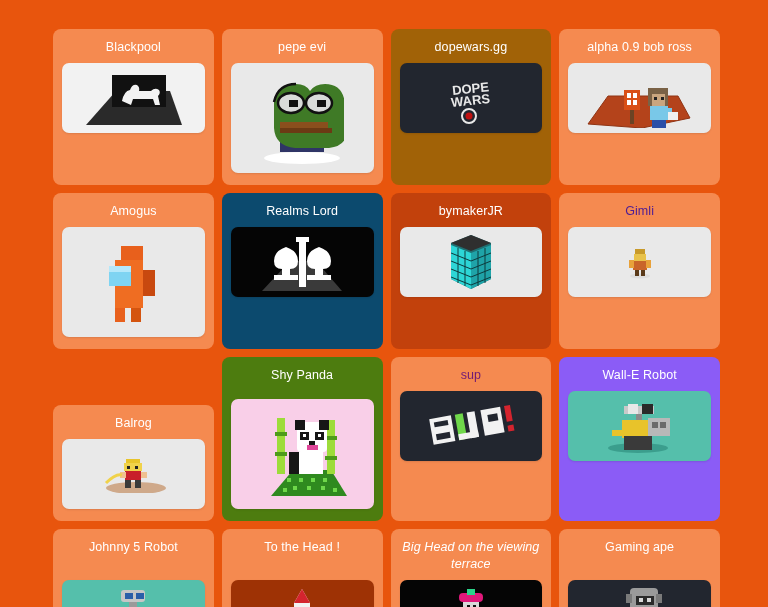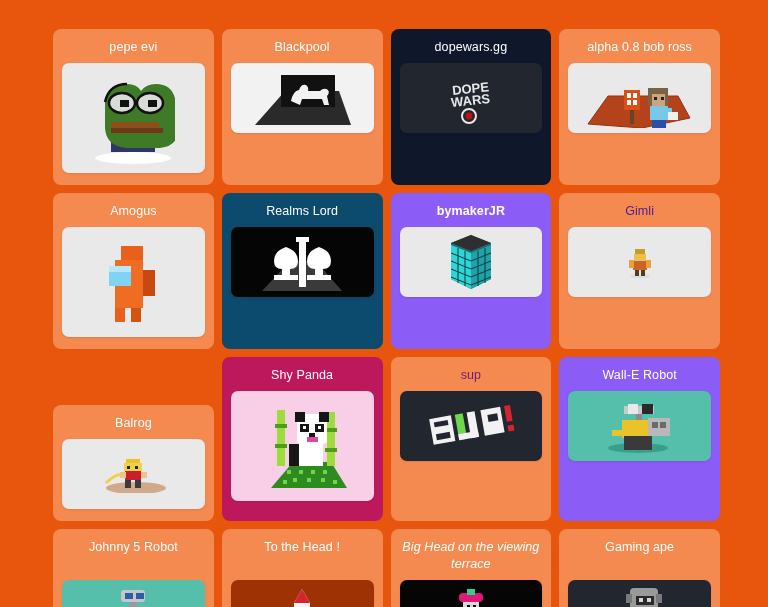--- a/index.html
+++ b/index.html
@@ -47,66 +47,66 @@
   }
   .thumb.ratio-wide { height: 70px; }
   .thumb.ratio-tall { height: 110px; }
   .art { display: block; }
   .row-4 .card-title { min-height: 34px; }
 </style>
 </head>
 <body>
 
 <div id="gallery-grid">
+    <div class="card" style="background: rgb(245, 138, 80);">
+      <div class="card-title" style="color: rgb(255, 255, 255);">Blackpool</div>
+      <div class="thumb ratio-wide" style="background: rgb(242, 242, 242);">
+        <span style="display: block;">
+          <svg class="art" width="110" height="62" viewBox="0 0 110 62" xmlns="http://www.w3.org/2000/svg">
+            <path d="M8 58 L38 24 L92 24 L104 58 Z" fill="#2a2a2a"></path>
+            <rect x="34" y="8" width="54" height="32" fill="#111"></rect>
+            <path d="M44 34 q2-10 8-11 q2-6 7-5 q3 2 2 6 l12 0 q4-4 8-1 q2 3-1 6 l2 9 l-5 0 l-2-6 l-20 0 l-2 6 z" fill="#f2f2f2"></path>
+          </svg>
+        </span>
+      </div>
+    </div>
     <div class="card" style="background: rgb(245, 138, 80);">
       <div class="card-title" style="color: rgb(255, 255, 255);">pepe evi</div>
       <div class="thumb ratio-tall" style="background: rgb(233, 233, 233);">
         <span style="display: block;">
           <svg class="art" width="84" height="92" viewBox="0 0 84 92" xmlns="http://www.w3.org/2000/svg">
             <ellipse cx="42" cy="86" rx="38" ry="6" fill="#ffffff"></ellipse>
             <rect x="20" y="70" width="44" height="10" fill="#2f3566"></rect>
             <path d="M14 30 q4-18 22-18 q10 0 14 7 q5-7 15-7 q18 0 20 20 l2 26 q0 16-18 18 l-34 0 q-20-2-21-20z" fill="#3f7a26"></path>
             <ellipse cx="31" cy="31" rx="13" ry="10" fill="#d9dbd9" stroke="#111" stroke-width="2.5"></ellipse>
             <ellipse cx="59" cy="31" rx="13" ry="10" fill="#d9dbd9" stroke="#111" stroke-width="2.5"></ellipse>
             <rect x="29" y="28" width="9" height="7" fill="#111"></rect>
             <rect x="57" y="28" width="9" height="7" fill="#111"></rect>
             <rect x="20" y="50" width="48" height="6" fill="#8a4f1d"></rect>
             <rect x="20" y="56" width="52" height="5" fill="#6b3a14"></rect>
             <path d="M14 30 q4-18 22-18" fill="none" stroke="#111" stroke-width="2.5"></path>
           </svg>
         </span>
       </div>
     </div>
-    <div class="card" style="background: rgb(245, 138, 80);">
-      <div class="card-title" style="color: rgb(255, 255, 255);">Blackpool</div>
-      <div class="thumb ratio-wide" style="background: rgb(242, 242, 242);">
-        <span style="display: block;">
-          <svg class="art" width="110" height="62" viewBox="0 0 110 62" xmlns="http://www.w3.org/2000/svg">
-            <path d="M8 58 L38 24 L92 24 L104 58 Z" fill="#2a2a2a"></path>
-            <rect x="34" y="8" width="54" height="32" fill="#111"></rect>
-            <path d="M44 34 q2-10 8-11 q2-6 7-5 q3 2 2 6 l12 0 q4-4 8-1 q2 3-1 6 l2 9 l-5 0 l-2-6 l-20 0 l-2 6 z" fill="#f2f2f2"></path>
-          </svg>
-        </span>
-      </div>
-    </div>
-    <div class="card" style="background: #0f172a;">
+    <div class="card" style="background: #a16207;">
       <div class="card-title" style="color: rgb(255, 255, 255);">dopewars.gg</div>
       <div class="thumb ratio-wide" style="background: rgb(34, 38, 47);">
         <span style="display: block;">
           <svg class="art" width="70" height="54" viewBox="0 0 70 54" xmlns="http://www.w3.org/2000/svg">
             <text x="35" y="22" font-family="Liberation Sans, sans-serif" font-size="13" font-weight="bold" fill="#e8e8e8" text-anchor="middle" transform="rotate(-6 35 22)">DOPE</text>
             <text x="35" y="34" font-family="Liberation Sans, sans-serif" font-size="13" font-weight="bold" fill="#e8e8e8" text-anchor="middle" transform="rotate(-6 35 34)">WARS</text>
             <circle cx="33" cy="45" r="7" fill="none" stroke="#e8e8e8" stroke-width="2"></circle>
             <circle cx="33" cy="45" r="3.5" fill="#c01010"></circle>
           </svg>
         </span>
       </div>
     </div>
     <div class="card" style="background: rgb(245, 138, 80);">
-      <div class="card-title" style="color: rgb(255, 255, 255);">alpha 0.8 bob ross</div>
+      <div class="card-title" style="color: rgb(255, 255, 255);">alpha 0.9 bob ross</div>
       <div class="thumb ratio-wide" style="background: rgb(233, 233, 233);">
         <span style="display: block;">
           <svg class="art" width="116" height="60" viewBox="0 0 116 60" xmlns="http://www.w3.org/2000/svg">
             <path d="M6 56 L26 28 L96 28 L108 50 L60 60 Z" fill="#b4431b"></path>
             <path d="M6 56 L26 28 L96 28 L108 50 L60 60 Z" fill="none" stroke="#8f3414" stroke-width="1"></path>
             <rect x="42" y="22" width="16" height="20" fill="#d94f16"></rect>
             <rect x="45" y="25" width="4" height="5" fill="#fff"></rect>
             <rect x="51" y="25" width="4" height="5" fill="#fff"></rect>
             <rect x="45" y="32" width="4" height="5" fill="#fff"></rect>
             <rect x="51" y="32" width="4" height="5" fill="#fff"></rect>
@@ -146,21 +146,21 @@
           <svg class="art" width="112" height="62" viewBox="0 0 112 62" xmlns="http://www.w3.org/2000/svg">
             <path d="M16 60 L44 30 L70 30 L96 60 Z" fill="#3a3a3a"></path>
             <rect x="53" y="6" width="7" height="50" fill="#fff"></rect>
             <path d="M40 16 q-12 4-12 14 q0 8 8 8 l0 6 l-8 0 l0 5 l24 0 l0-5 l-8 0 l0-6 q8 0 8-8 q0-10-12-14z" fill="#fff"></path>
             <path d="M73 16 q12 4 12 14 q0 8-8 8 l0 6 l8 0 l0 5 l-24 0 l0-5 l8 0 l0-6 q-8 0-8-8 q0-10 12-14z" fill="#fff"></path>
             <rect x="50" y="6" width="13" height="5" fill="#fff"></rect>
           </svg>
         </span>
       </div>
     </div>
-    <div class="card" style="background: #8b5cf6; font-weight: bold;">
+    <div class="card" style="background: #c2410c;">
       <div class="card-title" style="color: rgb(255, 255, 255);">bymakerJR</div>
       <div class="thumb ratio-wide" style="background: rgb(233, 233, 233);">
         <span style="display: block;">
           <svg class="art" width="48" height="58" viewBox="0 0 48 58" xmlns="http://www.w3.org/2000/svg">
             <path d="M24 2 L44 10 L44 46 L24 56 L4 46 L4 10 Z" fill="#1f6f72"></path>
             <path d="M24 2 L44 10 L24 18 L4 10 Z" fill="#2f2f2f"></path>
             <path d="M4 12 L24 20 L24 56 L4 46 Z" fill="#2dd6d6"></path>
             <path d="M44 12 L24 20 L24 56 L44 46 Z" fill="#1fa3a8"></path>
             <g stroke="#0d3a3c" stroke-width="1">
               <path d="M4 20 L24 28 M4 28 L24 36 M4 36 L24 44 M4 44 L24 52"></path>
@@ -201,21 +201,21 @@
             <rect x="29" y="16" width="16" height="9" fill="#c8202a"></rect>
             <rect x="24" y="17" width="6" height="6" fill="#f0c090"></rect>
             <rect x="45" y="17" width="6" height="6" fill="#f0c090"></rect>
             <path d="M10 28 q10-10 16-8" stroke="#f0d24a" stroke-width="3" fill="none"></path>
             <rect x="29" y="25" width="6" height="8" fill="#3a3a3a"></rect>
             <rect x="39" y="25" width="6" height="8" fill="#3a3a3a"></rect>
           </svg>
         </span>
       </div>
     </div>
-    <div class="card" style="background: #be185d;">
+    <div class="card" style="background: #4d7c0f; justify-content: space-between;">
       <div class="card-title" style="color: rgb(255, 255, 255);">Shy Panda</div>
       <div class="thumb ratio-tall" style="background: rgb(249, 207, 232);">
         <span style="display: block;">
           <svg class="art" width="98" height="92" viewBox="0 0 98 92" xmlns="http://www.w3.org/2000/svg">
             <path d="M18 88 L40 62 L78 62 L94 88 Z" fill="#2f8a1f"></path>
             <g fill="#6fd84a">
               <rect x="34" y="70" width="4" height="4"></rect>
               <rect x="46" y="70" width="4" height="4"></rect>
               <rect x="58" y="70" width="4" height="4"></rect>
               <rect x="70" y="70" width="4" height="4"></rect>

